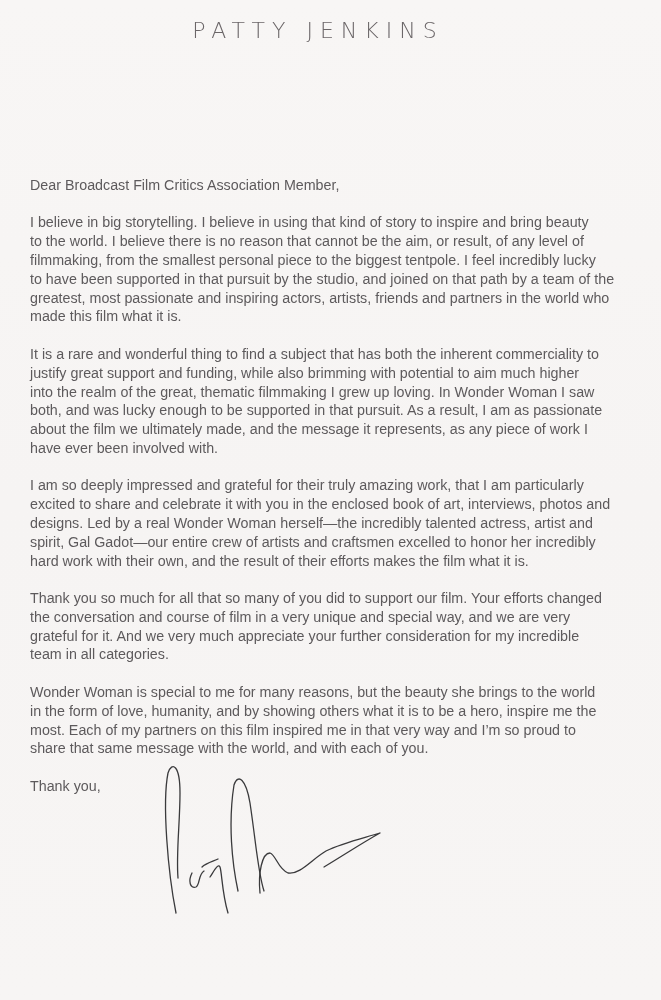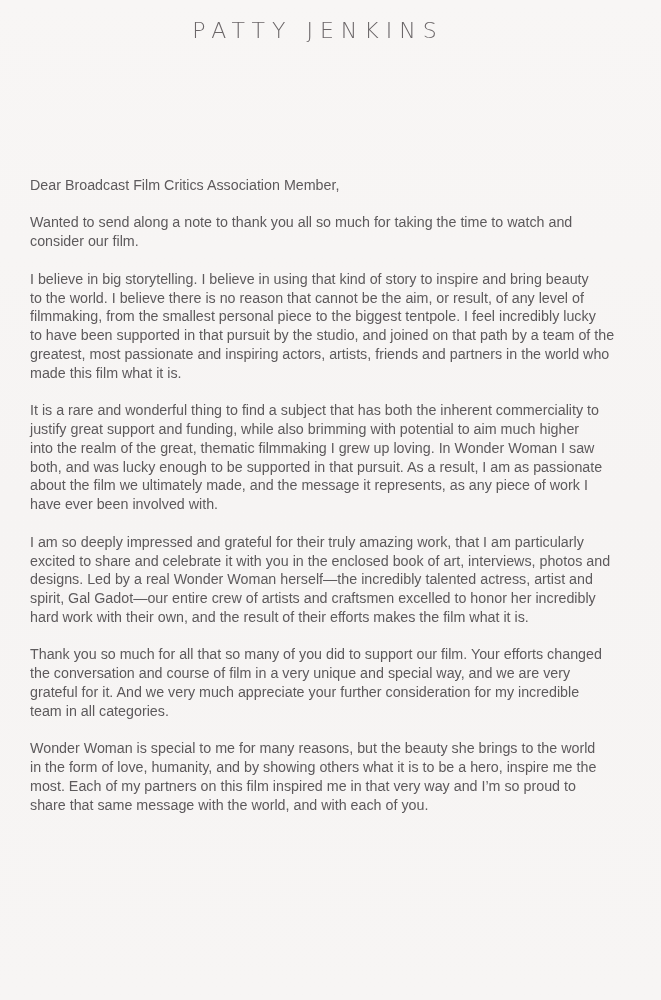--- a/index.html
+++ b/index.html
@@ -69,24 +69,20 @@
 <body>
 
 <div class="page">
 
   <div class="letterhead">PATTY JENKINS</div>
 
   <div class="body-text">
 
     <div class="salutation line">Dear Broadcast Film Critics Association Member,</div>
 
-    <div class="para">
-      <span class="line">Wanted to send along a note to thank you all so much for taking the time to watch and</span>
-      <span class="line">consider our film.</span>
-    </div>
 
     <div class="para">
       <span class="line">I believe in big storytelling. I believe in using that kind of story to inspire and bring beauty</span>
       <span class="line">to the world. I believe there is no reason that cannot be the aim, or result, of any level of</span>
       <span class="line">filmmaking, from the smallest personal piece to the biggest tentpole. I feel incredibly lucky</span>
       <span class="line">to have been supported in that pursuit by the studio, and joined on that path by a team of the</span>
       <span class="line">greatest, most passionate and inspiring actors, artists, friends and partners in the world who</span>
       <span class="line">made this film what it is.</span>
     </div>
 
@@ -114,15 +110,34 @@
       <span class="line">team in all categories.</span>
     </div>
 
     <div class="para">
       <span class="line">Wonder Woman is special to me for many reasons, but the beauty she brings to the world</span>
       <span class="line">in the form of love, humanity, and by showing others what it is to be a hero, inspire me the</span>
       <span class="line">most. Each of my partners on this film inspired me in that very way and I’m so proud to</span>
       <span class="line">share that same message with the world, and with each of you.</span>
     </div>
 
+    <div class="closing-row">
+      <span class="line">Thank you,</span>
+
+      <svg class="signature" viewBox="0 0 260 175" xmlns="http://www.w3.org/2000/svg">
+        <g fill="none" stroke="#3a3a3c" stroke-width="1.3" stroke-linecap="round" stroke-linejoin="round">
+
+          <path d="M28 150 C 20 110, 14 40, 20 10 C 24 -2, 32 2, 32 30 C 32 60, 28 90, 30 115"></path>
+
+          <path d="M44 110 C 40 118, 42 126, 48 124 C 52 122, 50 112, 56 108"></path>
+          <path d="M54 104 C 58 100, 66 98, 70 96"></path>
+
+          <path d="M62 114 C 66 108, 70 100, 72 104 C 74 110, 74 130, 80 150"></path>
+
+          <path d="M90 128 C 84 100, 80 60, 86 22 C 90 10, 98 16, 102 40 C 108 80, 110 110, 116 128"></path>
+
+          <path d="M112 130 C 110 110, 114 90, 122 90 C 128 92, 130 106, 140 110 C 152 112, 164 96, 178 88 C 194 80, 212 76, 232 70 C 214 80, 196 92, 176 104"></path>
+        </g>
+      </svg>
+    </div>
 
   </div>
 </div>
 
 </body></html>

